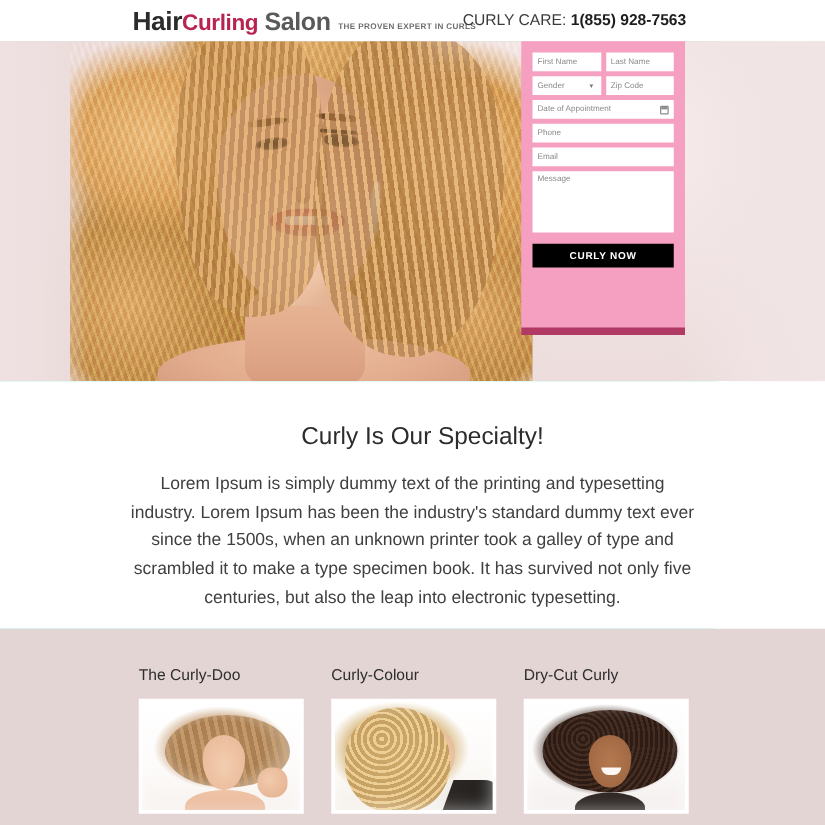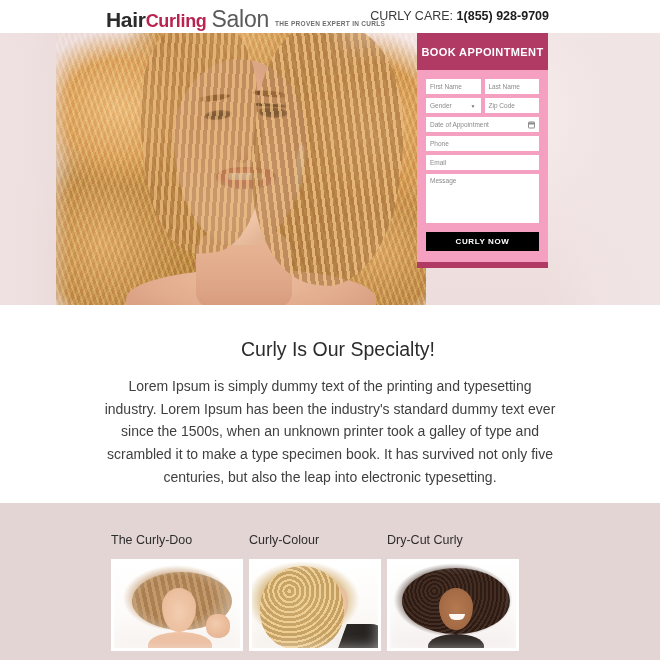--- a/index.html
+++ b/index.html
@@ -20,21 +20,21 @@
     width: 660px; height: 33px;
     background: #ffffff;
     display: flex; align-items: center;
   }
   .logo-wrap {
     position: absolute; left: 106px; top: 6px;
     display: flex; align-items: baseline;
   }
   .logo-hair { font-size: 21px; font-weight: bold; color: #2b2b2b; letter-spacing: -0.3px; }
   .logo-curling { font-size: 18px; font-weight: bold; color: #b8244f; letter-spacing: -0.3px; }
-  .logo-salon { font-size: 23px; font-weight: 400; color: #5a5a5a; margin-left: 5px; letter-spacing: -0.3px; }
+  .logo-salon { font-size: 20px; font-weight: 700; color: #5a5a5a; margin-left: 5px; letter-spacing: -0.3px; }
   .logo-tag {
     font-size: 6.5px; font-weight: bold; color: #6d6d6d;
     letter-spacing: 0.3px; margin-left: 6px; position: relative; top: -1px;
   }
 
   .care-wrap {
     position: absolute; right: 111px; top: 9px;
     font-size: 12.5px; color: #3a3a3a; white-space: nowrap;
   }
   .care-label { font-weight: 400; }
@@ -214,21 +214,21 @@
     color: #2b2b2b; letter-spacing: 0.4px; cursor: pointer;
   }
 
   
   .services {
     position: absolute; left: 0; top: 503px;
     width: 660px; height: 157px; background: #e4d5d5;
   }
   .svc-grid {
     position: absolute; left: 111px; top: 30px;
-    width: 440px; display: flex; gap: 6px;
+    width: 440px; display: flex; gap: 22px;
   }
   .svc-col { width: 132px; }
   .svc-title {
     font-size: 12.5px; color: #2d2d2d; font-weight: 400; margin-bottom: 12px;
   }
   .svc-card {
     width: 132px; height: 92px; background: #ffffff;
     padding: 3px; overflow: hidden;
   }
   .svc-img { width: 100%; height: 100%; position: relative; overflow: hidden; background:#fff; }
@@ -291,21 +291,21 @@
 
   <div class="topbar">
     <div class="logo-wrap">
       <span class="logo-hair">Hair</span>
       <span class="logo-curling">Curling</span>
       <span class="logo-salon">Salon</span>
       <span class="logo-tag">THE PROVEN EXPERT IN CURLS</span>
     </div>
     <div class="care-wrap">
       <span class="care-label">CURLY CARE:</span>
-      <span class="care-number">1(855) 928-9709</span>
+      <span class="care-number">1(855) 928-7563</span>
     </div>
   </div>
 
   <div class="hero">
     <div class="hero-bg"></div>
     <div class="hero-photo">
       <div class="hair-mass"></div>
       <div class="hair-strands"></div>
       <div class="shoulder"></div>
       <div class="neck"></div>
@@ -320,23 +320,20 @@
       <div class="teeth"></div>
       <div class="earring"></div>
       <div class="hair-front"></div>
       <div class="hair-front2"></div>
     </div>
     <div class="hero-fade-l"></div>
     <div class="hero-fade-r"></div>
   </div>
 
   <div class="form-panel">
-    <div class="form-head">
-      <span class="form-head-text">BOOK APPOINTMENT</span>
-    </div>
     <div class="form-body">
       <div class="f-row">
         <div class="f-in">First Name</div>
         <div class="f-in">Last Name</div>
       </div>
       <div class="f-row">
         <div class="f-in">
           <span>Gender</span>
           <span class="f-caret">▼</span>
         </div>

